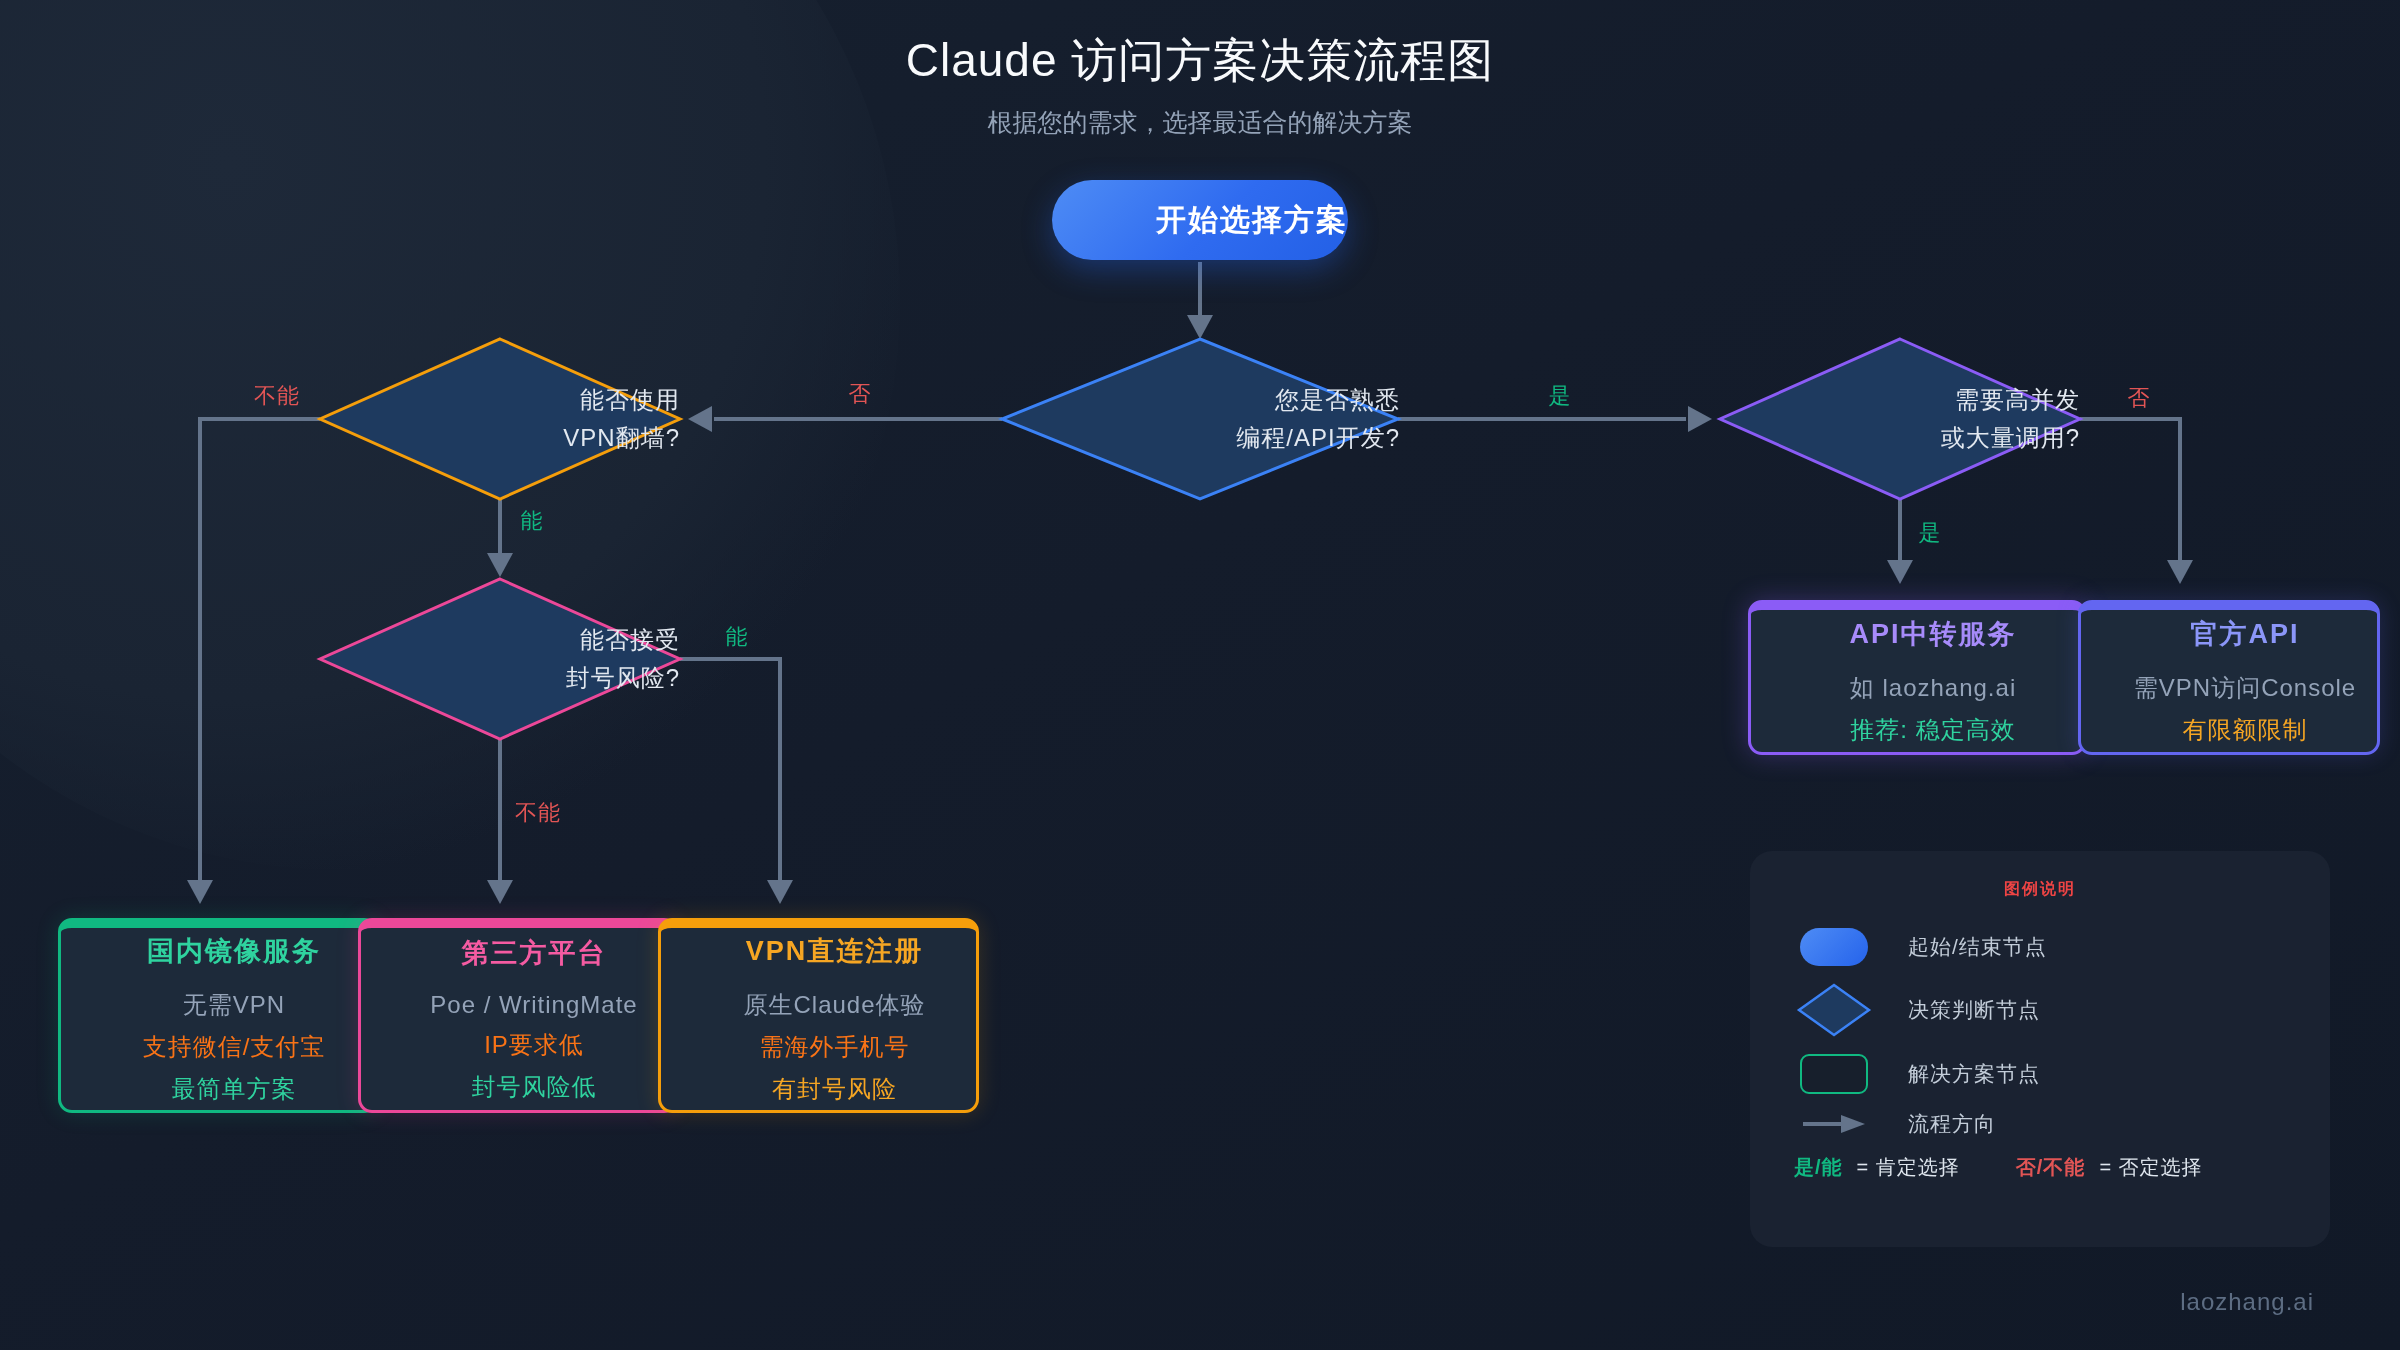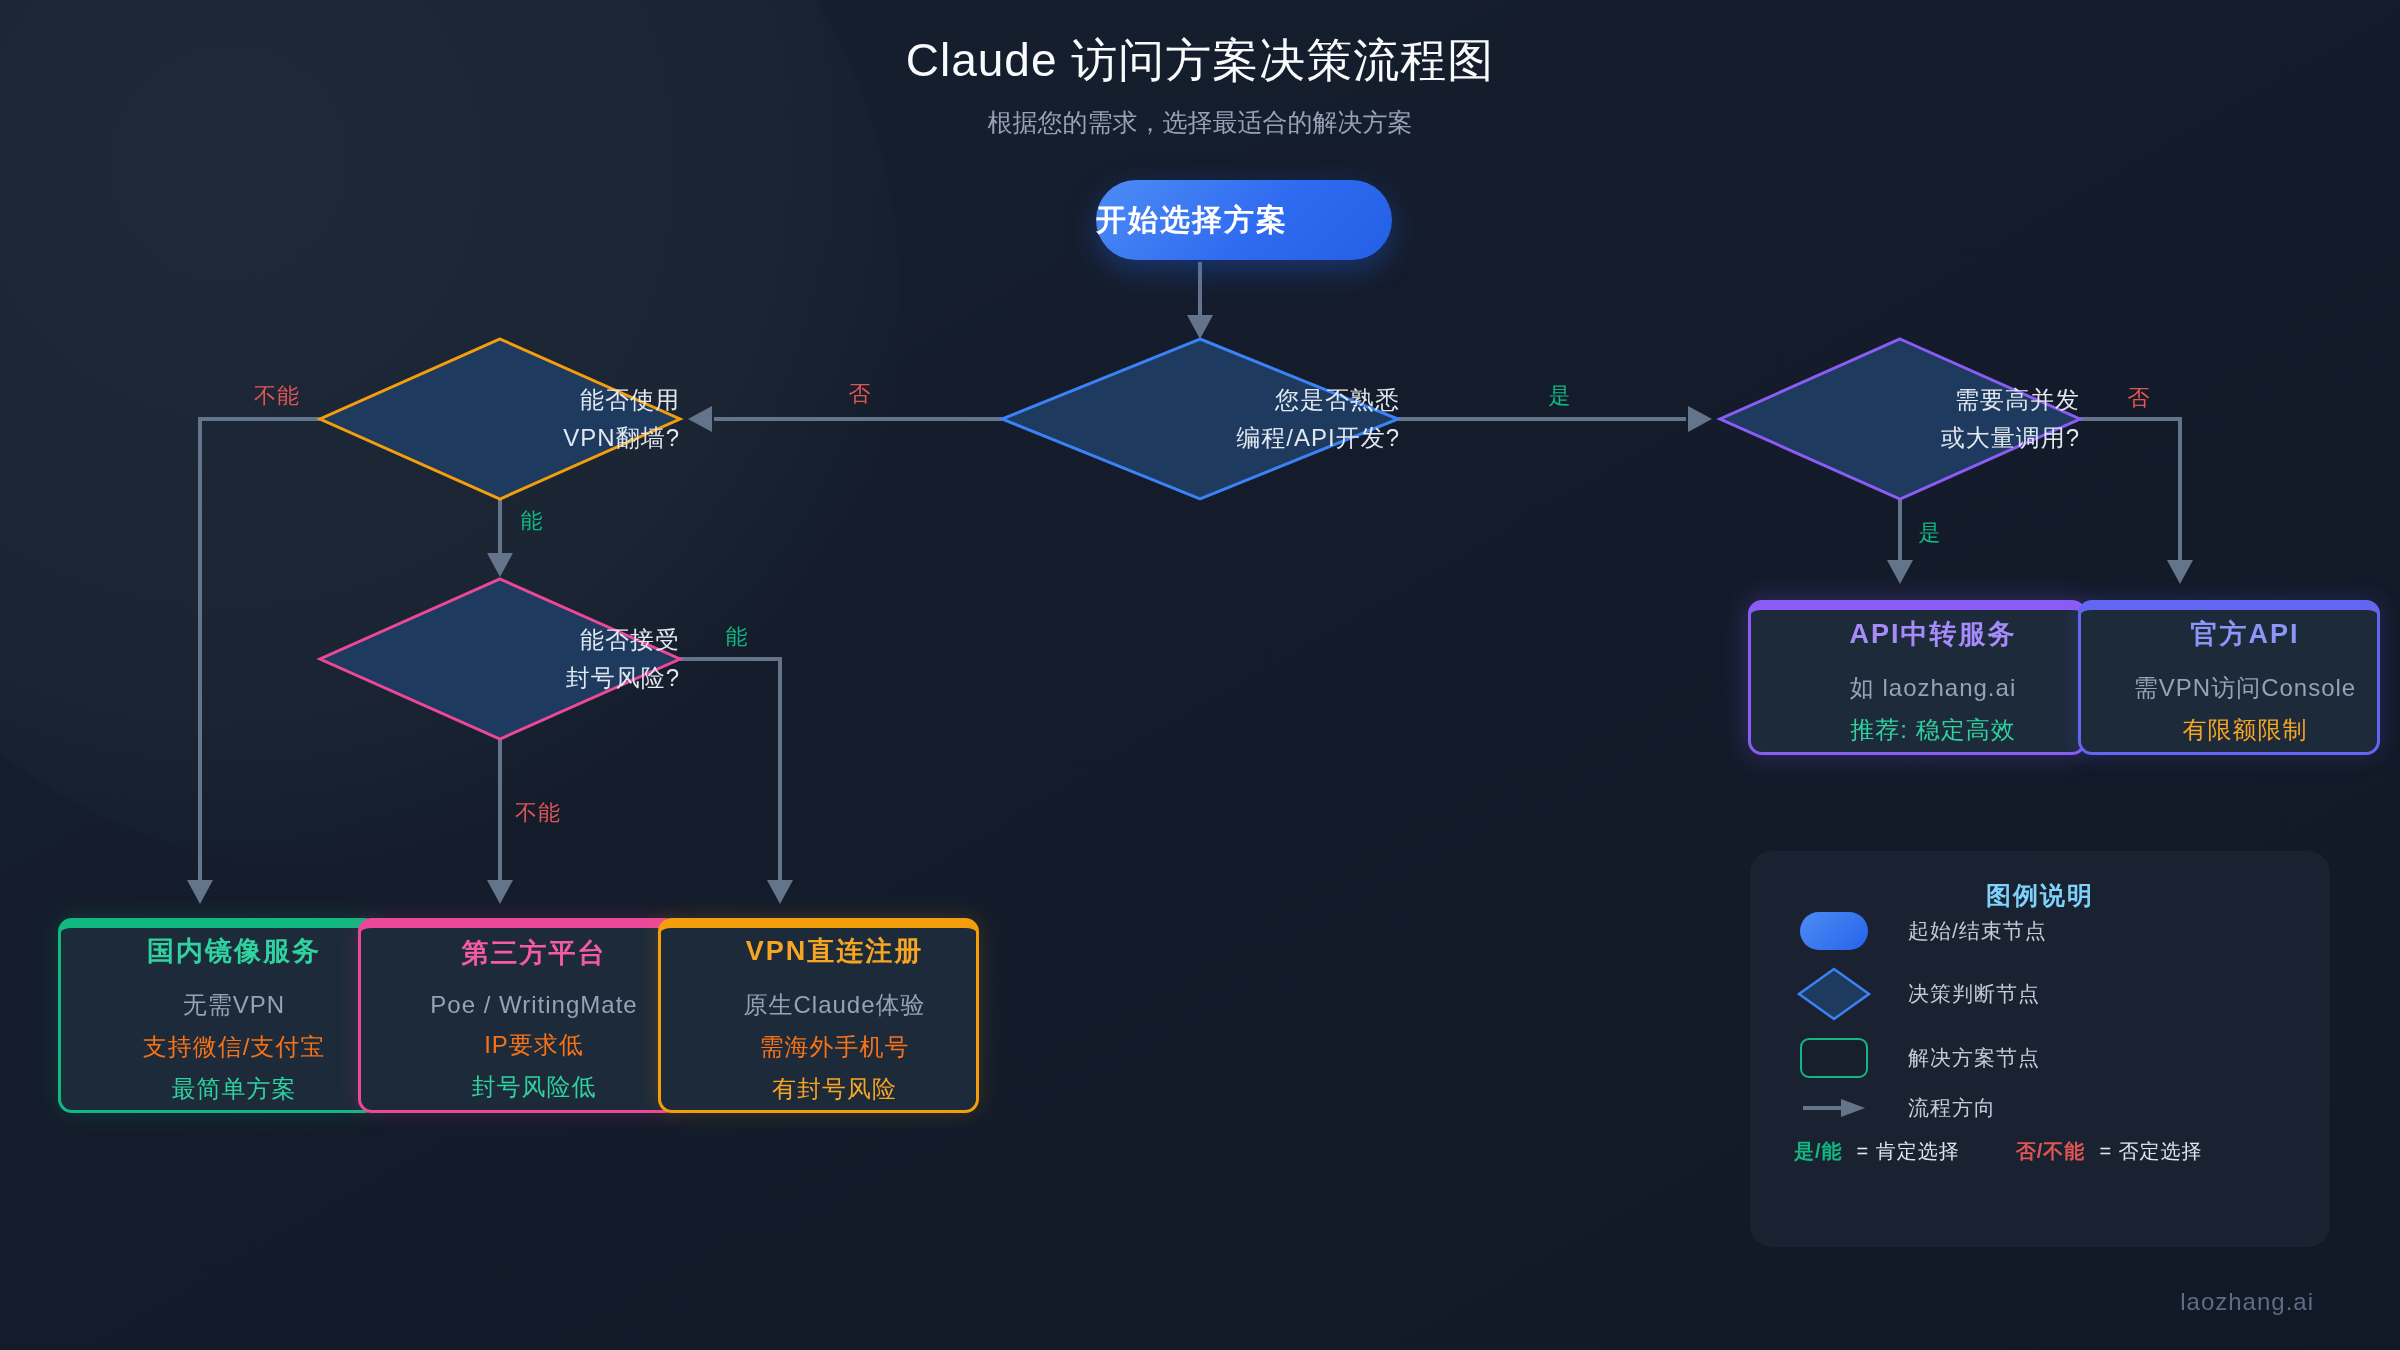--- a/index.html
+++ b/index.html
@@ -17,24 +17,24 @@
   .page-title{
     position:absolute;left:0;right:0;top:30px;text-align:center;margin:0;
     font-size:46px;font-weight:normal;color:#f8fafc;letter-spacing:1px;
   }
   .page-subtitle{
     position:absolute;left:0;right:0;top:106px;text-align:center;
     font-size:25px;color:#94a3b8;
   }
 
   .start-pill{
-    position:absolute;left:1096px;top:180px;width:296px;height:80px;border-radius:40px;
+    position:absolute;left:1052px;top:180px;width:296px;height:80px;border-radius:40px;
     background:linear-gradient(135deg,#4e8cf5 0%,#2f6bf0 55%,#2360e6 100%);
     box-shadow:0 10px 30px rgba(37,99,235,.35);
-    display:flex;align-items:center;justify-content:flex-start;
+    display:flex;align-items:center;justify-content:flex-end;
     color:#ffffff;font-size:30px;font-weight:bold;letter-spacing:2px;
   }
 
   .diamond-text{
     position:absolute;display:flex;flex-direction:column;align-items:flex-end;justify-content:center;
     color:#e2e8f0;font-size:24px;line-height:1.6;text-align:center;letter-spacing:1px;
   }
 
   .edge-label{
     position:absolute;transform:translate(-50%,-50%);
@@ -62,21 +62,21 @@
   .t-indigo{color:#8b96f8;}
   .muted{color:#94a3b8;}
   .light{color:#f97316;}
   .good {color:#2fd39f;}
   .warn {color:#f6a623;}
 
   .legend-panel{
     position:absolute;left:1750px;top:851px;width:580px;height:396px;border-radius:22px;
     background:#1a2231;box-sizing:border-box;padding:28px 44px 20px 44px;
   }
-  .legend-title{text-align:center;font-size:25px;font-weight:bold;color:#7dd3fc;letter-spacing:2px;}
+  .legend-title{text-align:center;font-size:16px;font-weight:bold;color:#ef4444;letter-spacing:2px;margin-bottom:28px;}
   .legend-row{display:flex;align-items:center;margin-bottom:16px;}
   .legend-swatch{width:80px;display:flex;align-items:center;justify-content:center;flex:0 0 80px;}
   .legend-label{font-size:21px;color:#c3cdd9;margin-left:34px;letter-spacing:1px;}
   .sw-pill{width:68px;height:38px;border-radius:19px;background:linear-gradient(135deg,#4e8cf5,#2563eb);}
   .sw-rect{width:64px;height:36px;border-radius:9px;border:2px solid #10b981;background:#171f2c;}
   .legend-note{display:flex;align-items:center;font-size:20px;margin-top:10px;letter-spacing:1px;}
   .note-desc{color:#dfe6ee;margin-left:14px;}
   .note-no-key{margin-left:56px;}
   .note-key{font-weight:bold;}
 

